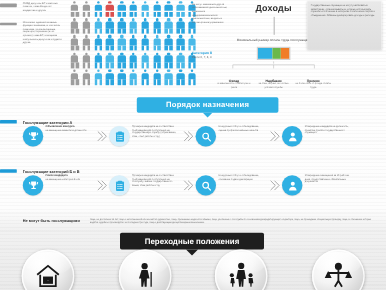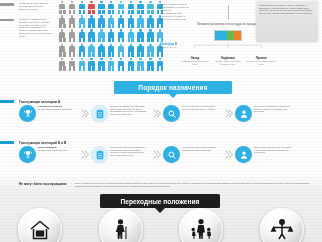--- a/index.html
+++ b/index.html
@@ -467,20 +467,21 @@
 
   <div id="midnote">
     <div class="tiny">Не могут заниматься другой оплачиваемой деятельностью, заниматься предпринимательской деятельностью, входить в состав органов управления</div>
   </div>
   <div id="catb">
     <div class="catb-t">Категория В</div>
     <div class="catb-s">Ранги 6, 7, 8, 9</div>
   </div>
 
   <div id="incomes">
+    <div class="inc-title">Доходы</div>
     <div class="vline"></div>
     <div class="inc-sub">Минимальный размер оплаты труда госслужащего</div>
     <div id="bar">
         <span style="width: 45%; background: rgb(47, 176, 227);"></span>
         <span style="width: 30%; background: rgb(106, 184, 74);"></span>
         <span style="width: 25%; background: rgb(240, 125, 40);"></span>
       </div>
     <svg width="92" height="7" style="display:block;margin:1px auto 0;">
       <path d="M46,0 L46,2 M12,6 L12,3 L80,3 L80,6 M46,3 L46,6" stroke="#bcbcbc" stroke-width="0.5" fill="none"></path>
     </svg>

